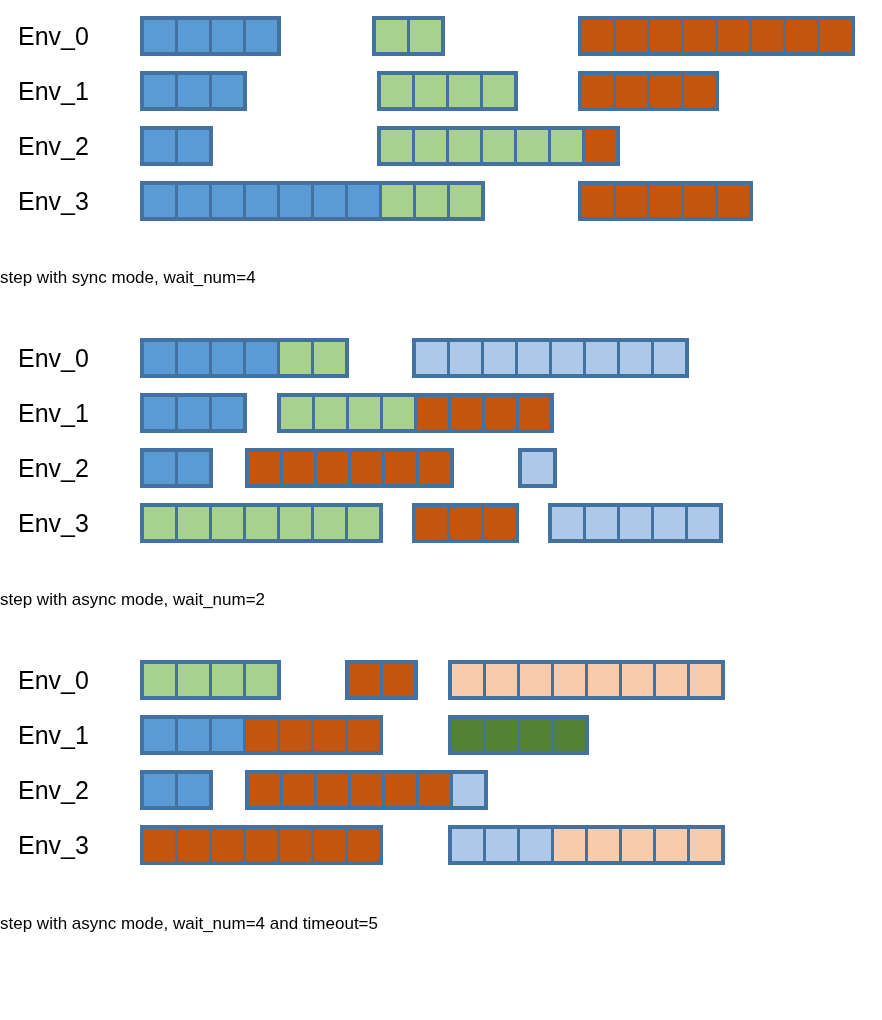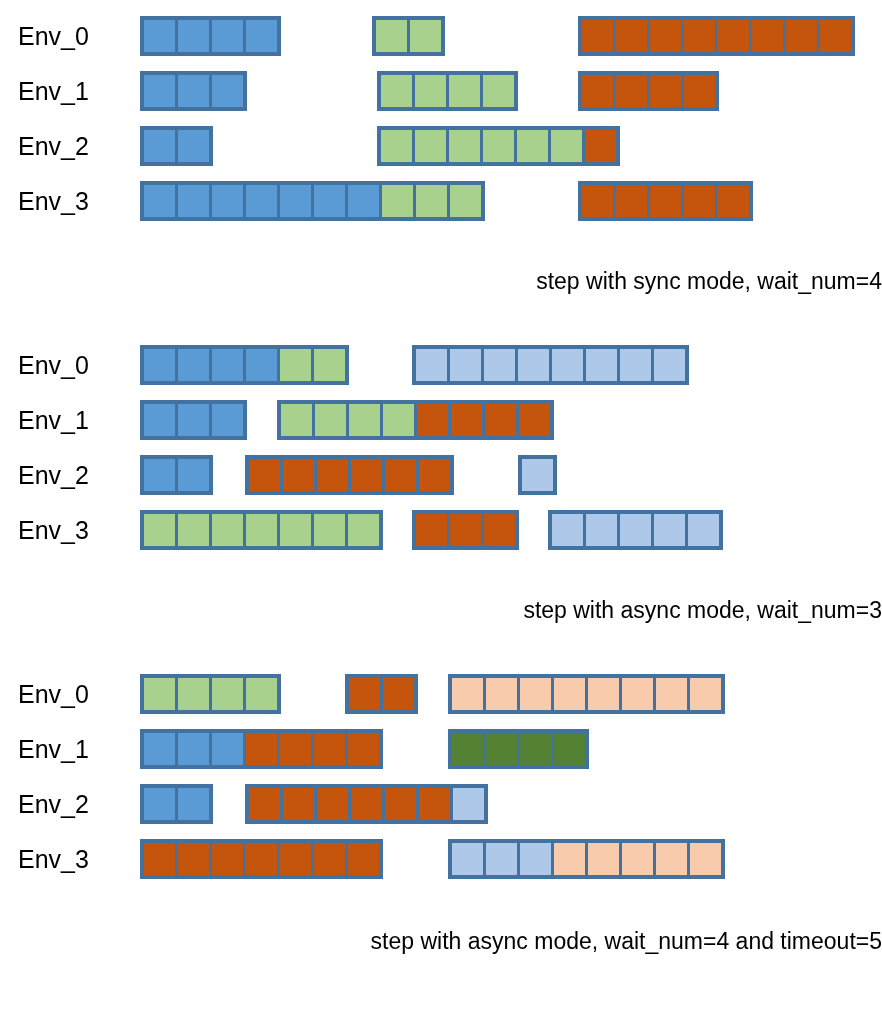--- a/index.html
+++ b/index.html
@@ -53,22 +53,22 @@
   .cell:last-child {
     margin-right: 0;
   }
   .c-blue      { background: #5B9BD5; }
   .c-green     { background: #A9D18E; }
   .c-orange    { background: #C5540C; }
   .c-lightblue { background: #ADC8E8; }
   .c-peach     { background: #F8CBAD; }
   .c-darkgreen { background: #548235; }
   .caption {
-    text-align: right;
-    font-size: 23px;
+    text-align: left;
+    font-size: 17px;
     color: #000000;
     width: 882px;
   }
   .cap-1 { padding-top: 40px; padding-bottom: 0px; }
   .cap-2 { padding-top: 40px; padding-bottom: 0px; }
   .cap-3 { padding-top: 42px; padding-bottom: 0px; }
   .panel-gap-1 { height: 42px; }
   .panel-gap-2 { height: 42px; }
   .top-pad { height: 8px; }
 </style>
@@ -237,21 +237,21 @@
           <div class="cell c-orange"></div>
         </div>
         <div class="group" style="left: 548px;">
           <div class="cell c-lightblue"></div>
           <div class="cell c-lightblue"></div>
           <div class="cell c-lightblue"></div>
           <div class="cell c-lightblue"></div>
           <div class="cell c-lightblue"></div>
         </div>
       </div>
-      <div class="caption cap-2">step with async mode, wait_num=3</div>
+      <div class="caption cap-2">step with async mode, wait_num=2</div>
     </div>
     <div class="panel-gap-2"></div>
     <div class="panel">
       <div class="row">
         <div class="row-label">Env_0</div>
         <div class="group" style="left: 140px;">
           <div class="cell c-green"></div>
           <div class="cell c-green"></div>
           <div class="cell c-green"></div>
           <div class="cell c-green"></div>

